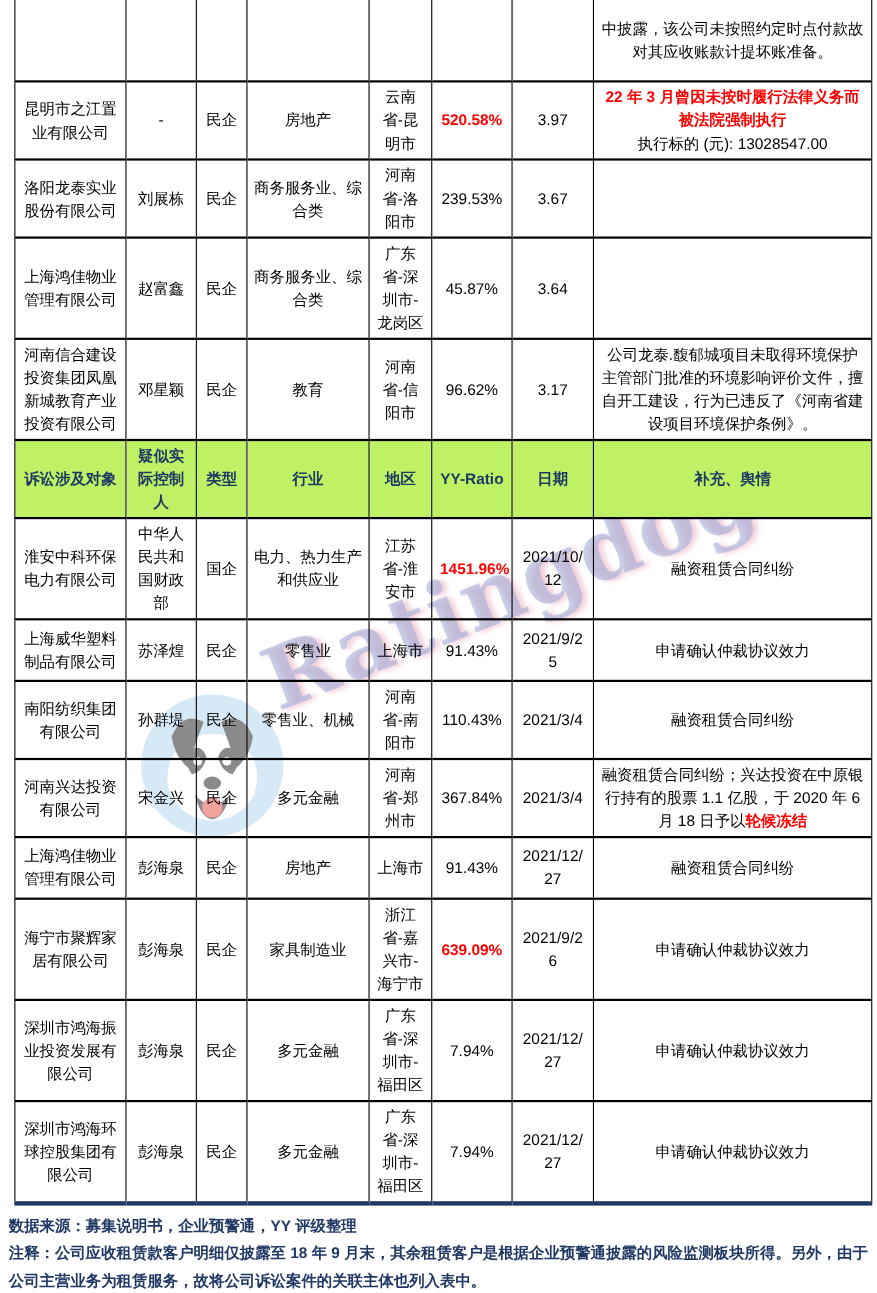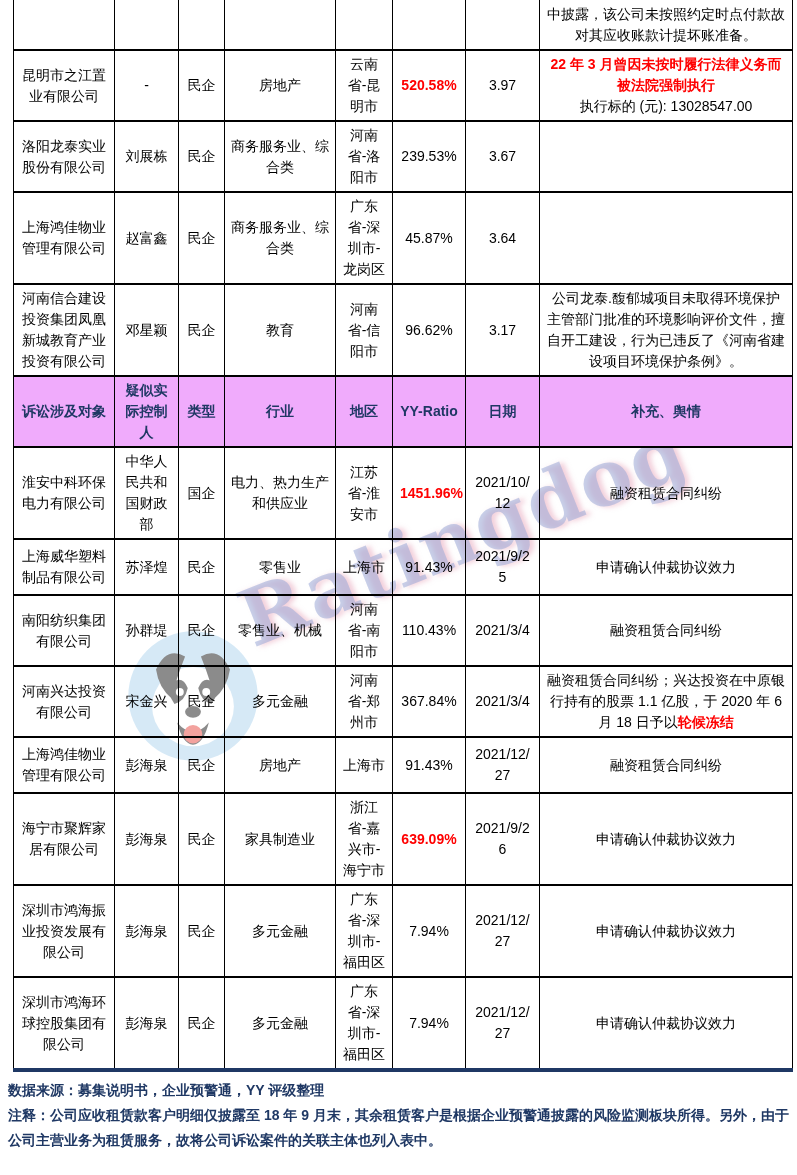--- a/index.html
+++ b/index.html
@@ -11,22 +11,22 @@
            line-height:1;white-space:nowrap;color:rgba(155,170,215,0.55);
            text-shadow:4px 2px 5px rgba(232,164,186,0.5);
            transform:rotate(-21.8deg);transform-origin:0 80%;}
   .wm-logo{position:absolute;left:127px;top:628px;width:132px;height:136px;z-index:1;opacity:0.5;}
   
   table.main{border-collapse:collapse;table-layout:fixed;position:relative;z-index:2;
              margin-left:13px;width:779px;}
   td,th{border-left:1px solid #000;border-right:1px solid #000;border-top:2px solid #000;
         text-align:center;vertical-align:middle;font-size:14px;line-height:21px;
         padding:3px 6px;word-break:break-all;overflow:hidden;}
-  th{background:#f0abfc;color:#1F3864;font-weight:bold;word-break:normal;}
-  tr.row-first{height:50px;}
+  th{background:#bef264;color:#1F3864;font-weight:bold;word-break:normal;}
+  tr.row-first{height:74px;}
   tr.row-first td{border-top:none;}
   tbody tr:last-child td{border-bottom:4px solid #1F3864;}
   td.c-region{padding:3px 5px;}
   td.c-ratio,td.c-date{padding:6px 7px;}
   td.c-supplement{padding:3px 6px;}
   .red{color:#FF0000;font-weight:bold;text-align:center;}
   .num{white-space:nowrap;}
   
   .footer{position:relative;z-index:2;margin:6px 8px 0 8px;color:#1F3864;
           font-size:14px;line-height:25px;font-weight:600;}

